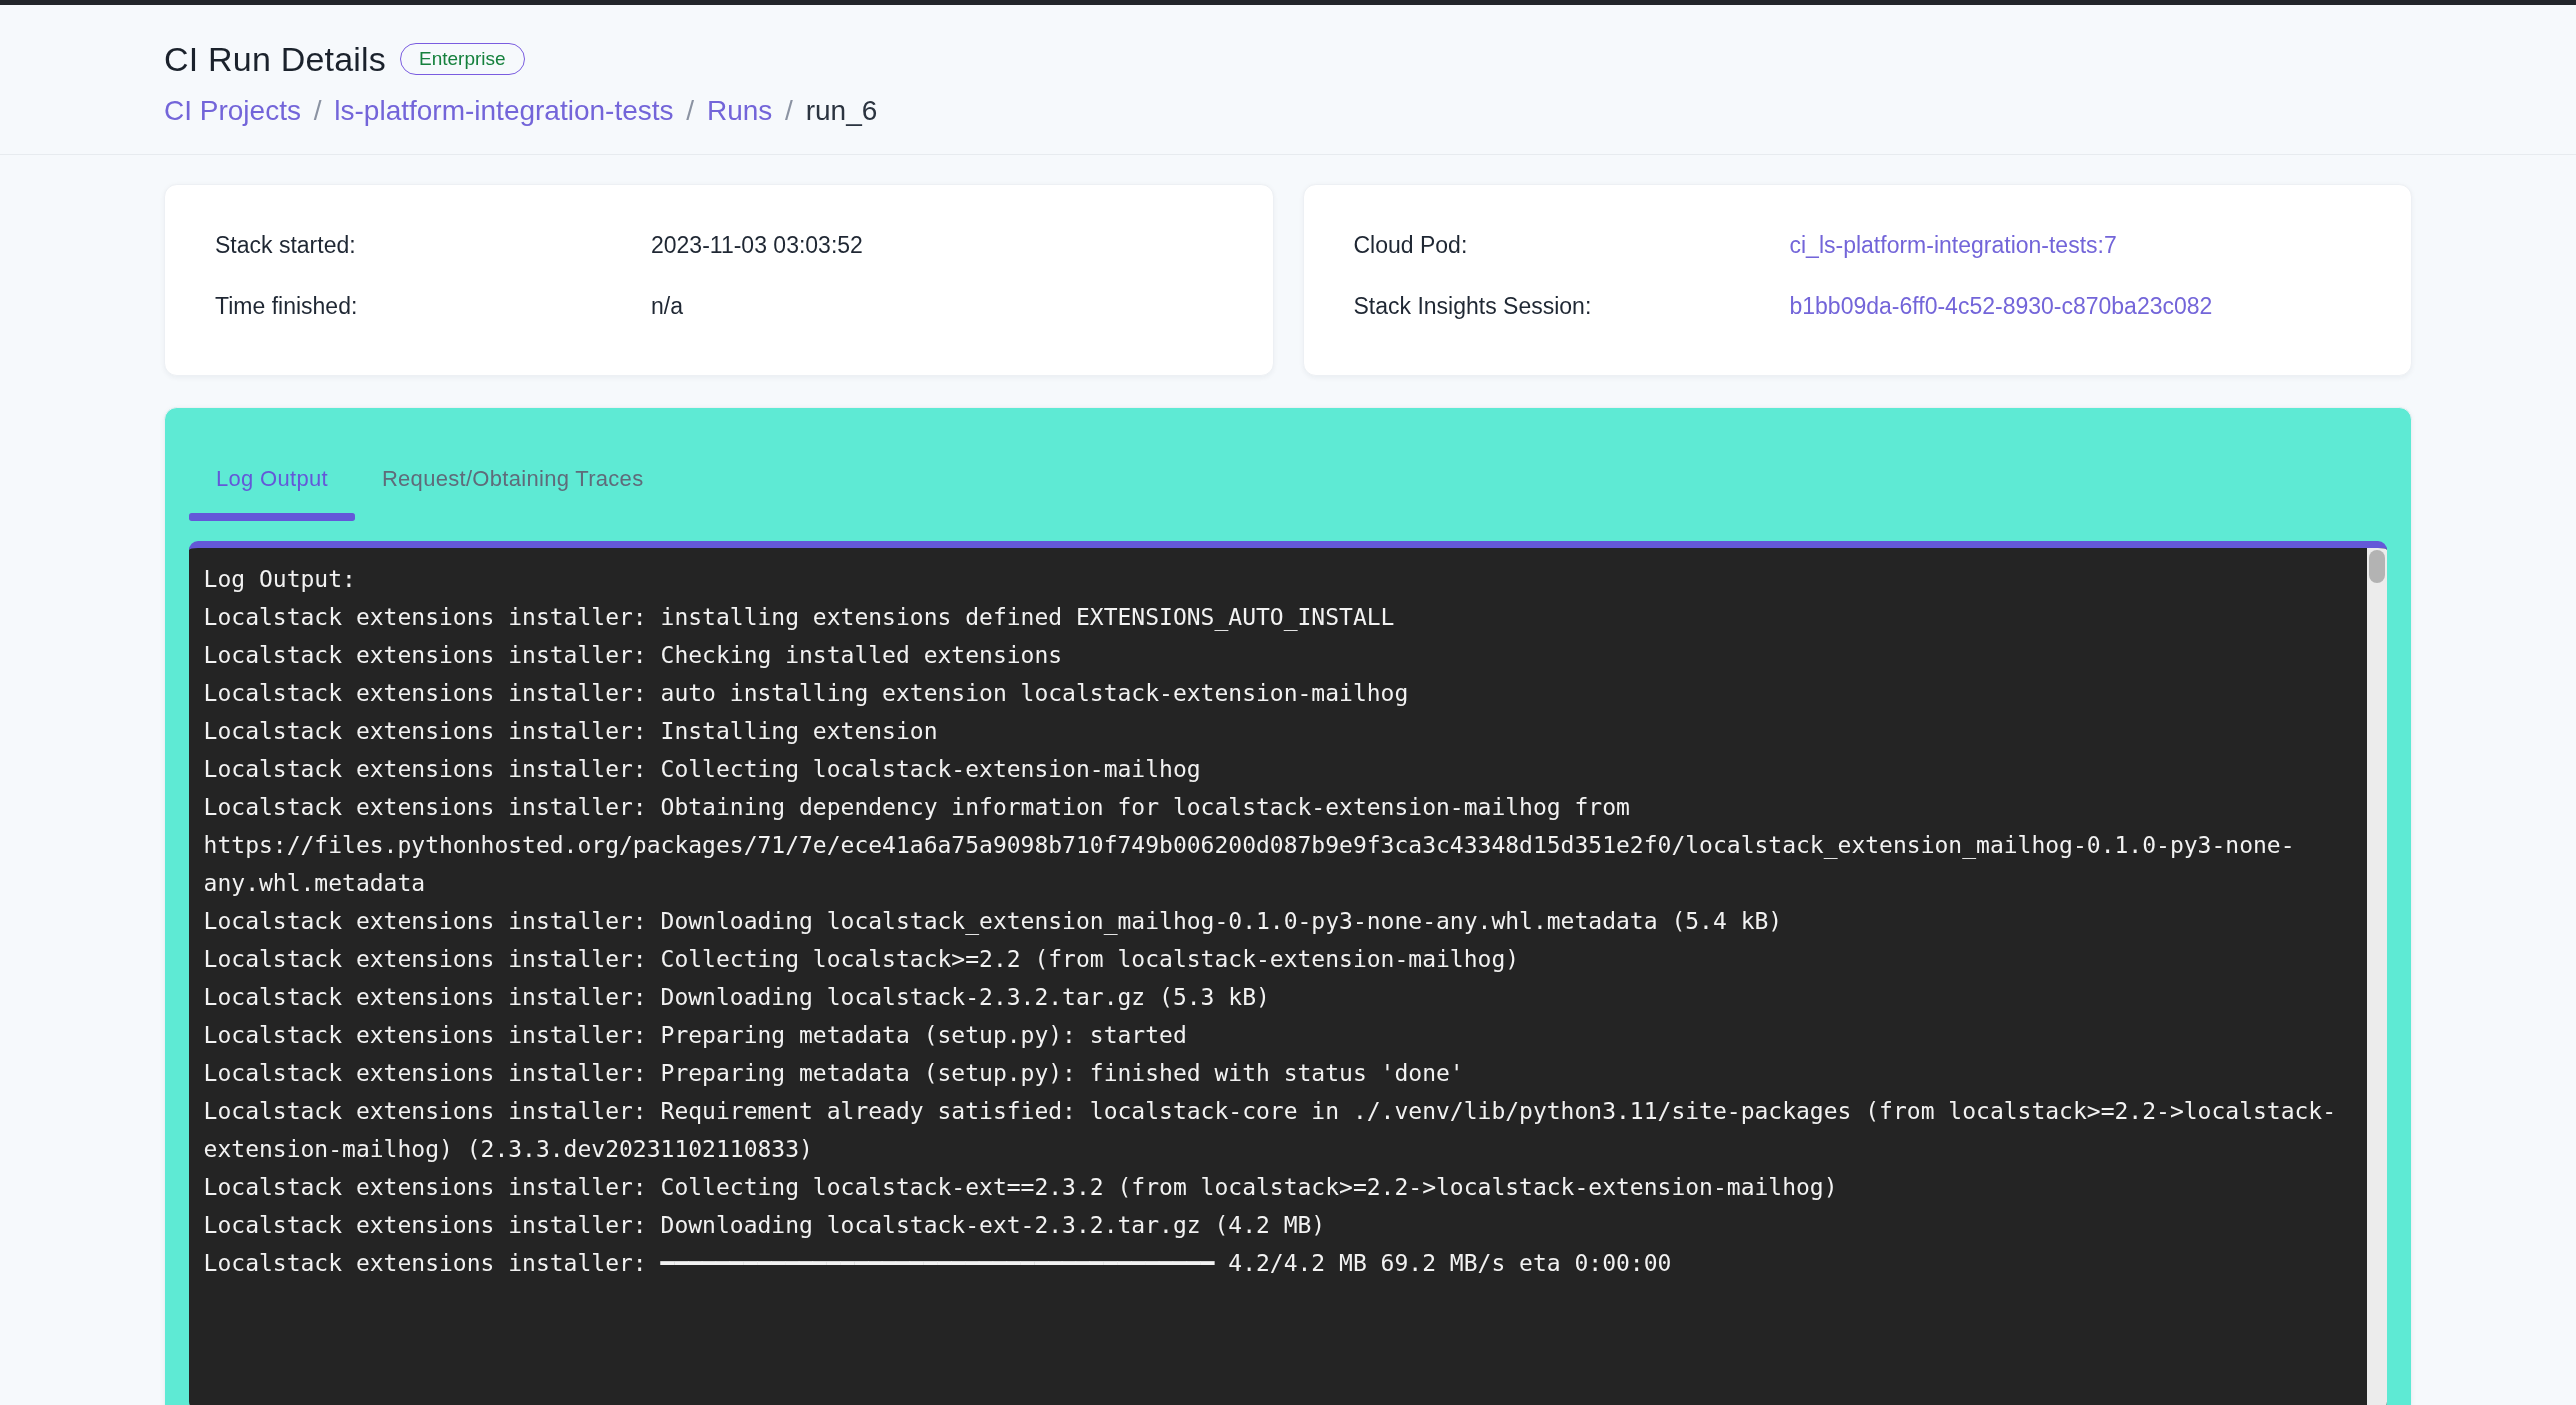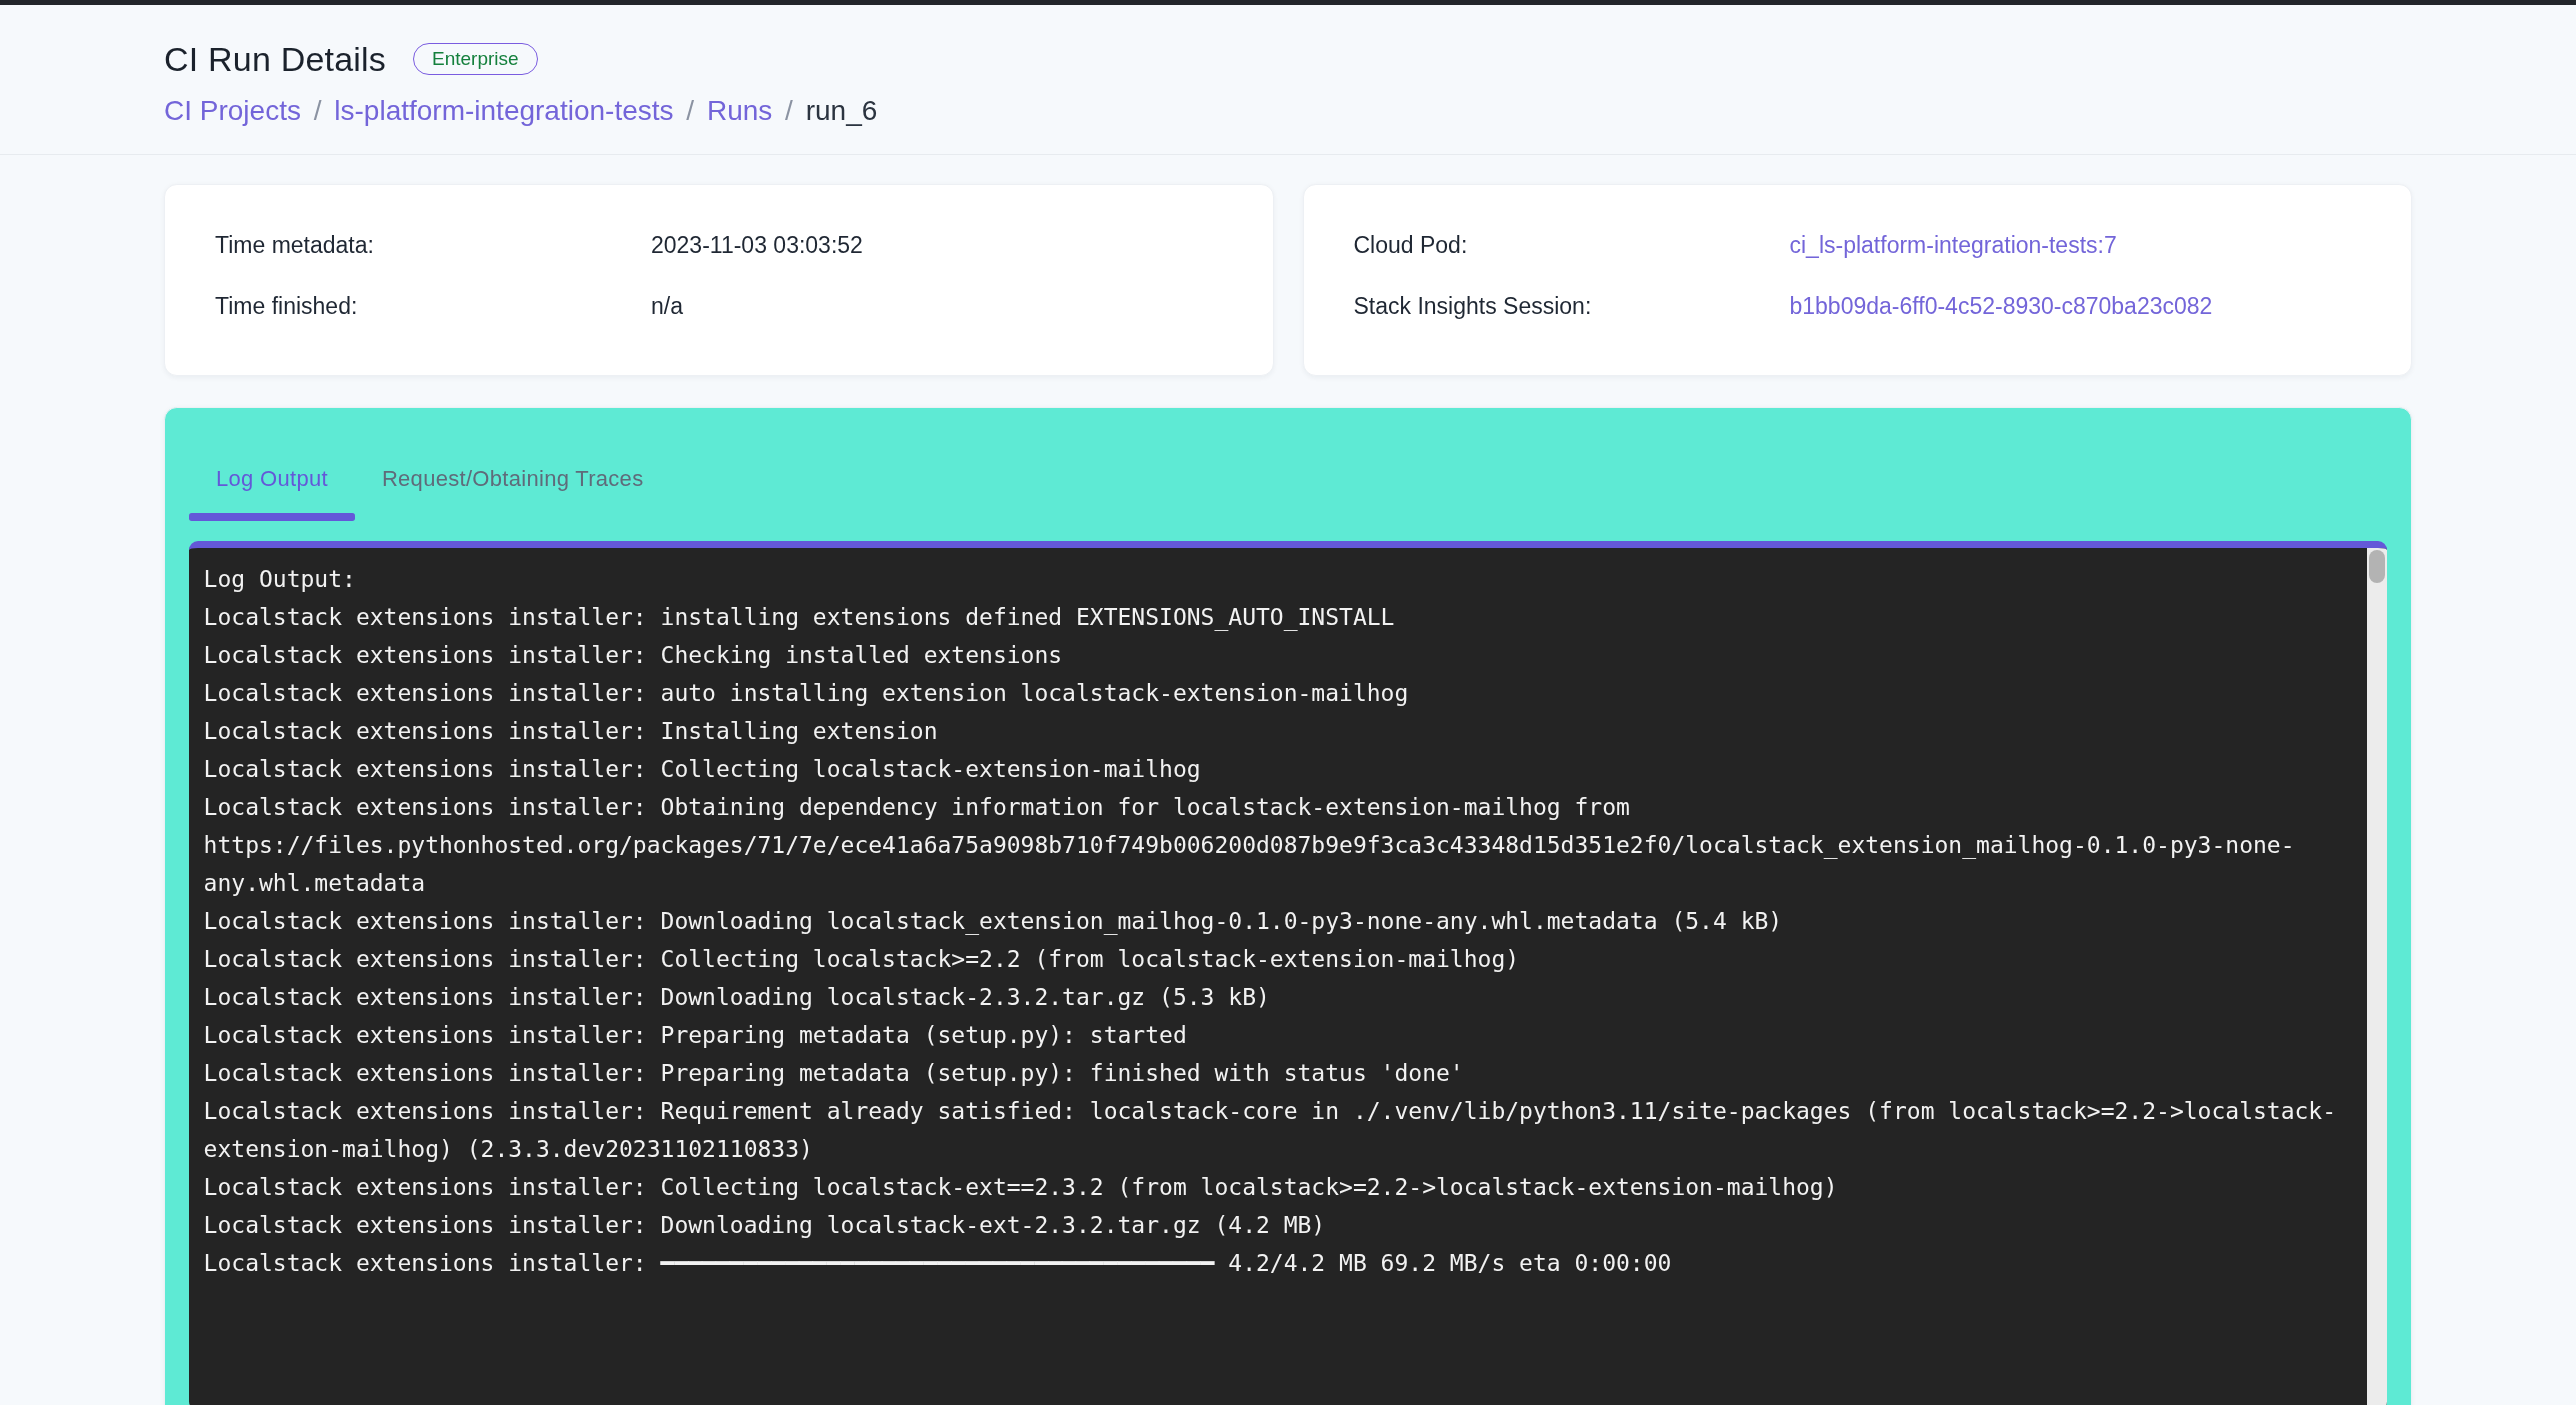--- a/index.html
+++ b/index.html
@@ -6,21 +6,21 @@
   html, body { width: 2576px; height: 1406px; overflow: hidden; }
   body {
     background: #f6f9fc;
     font-family: "Liberation Sans", sans-serif;
     color: #1c2430;
   }
   .top-bar { width: 100%; height: 4.6px; background: #23262b; }
 
   
   .header { padding: 35px 164px 27px 164px; border-bottom: 0.9px solid #e7ebef; background: #f6f9fc; }
-  .title-row { display: flex; align-items: center; gap: 27px; }
+  .title-row { display: flex; align-items: center; gap: 14px; }
   .page-title { font-size: 34px; font-weight: 500; letter-spacing: 0.2px; color: #1b222c; }
   .badge {
     display: inline-flex; align-items: center;
     border: 1.8px solid #7a5ce0; color: #15803d;
     border-radius: 911px; padding: 4px 18px;
     font-size: 19px; line-height: 1.2; background: transparent;
   }
   .breadcrumb { margin-top: 16.4px; font-size: 28px; display: flex; align-items: center; }
   .crumb-link { color: #7365d9; text-decoration: none; cursor: pointer; }
   .crumb-sep { color: #8b93a2; margin: 0 12.8px; }
@@ -113,21 +113,21 @@
     <span class="crumb-current">run_6</span>
   </div>
 </div>
 
 <div class="content">
 
   <div class="cards-row">
 
     <div class="info-card">
       <div class="info-row">
-        <div class="info-label">Time metadata:</div>
+        <div class="info-label">Stack started:</div>
         <div class="info-value">2023-11-03 03:03:52</div>
       </div>
       <div class="info-row">
         <div class="info-label">Time finished:</div>
         <div class="info-value">n/a</div>
       </div>
     </div>
 
     <div class="info-card">
       <div class="info-row">

